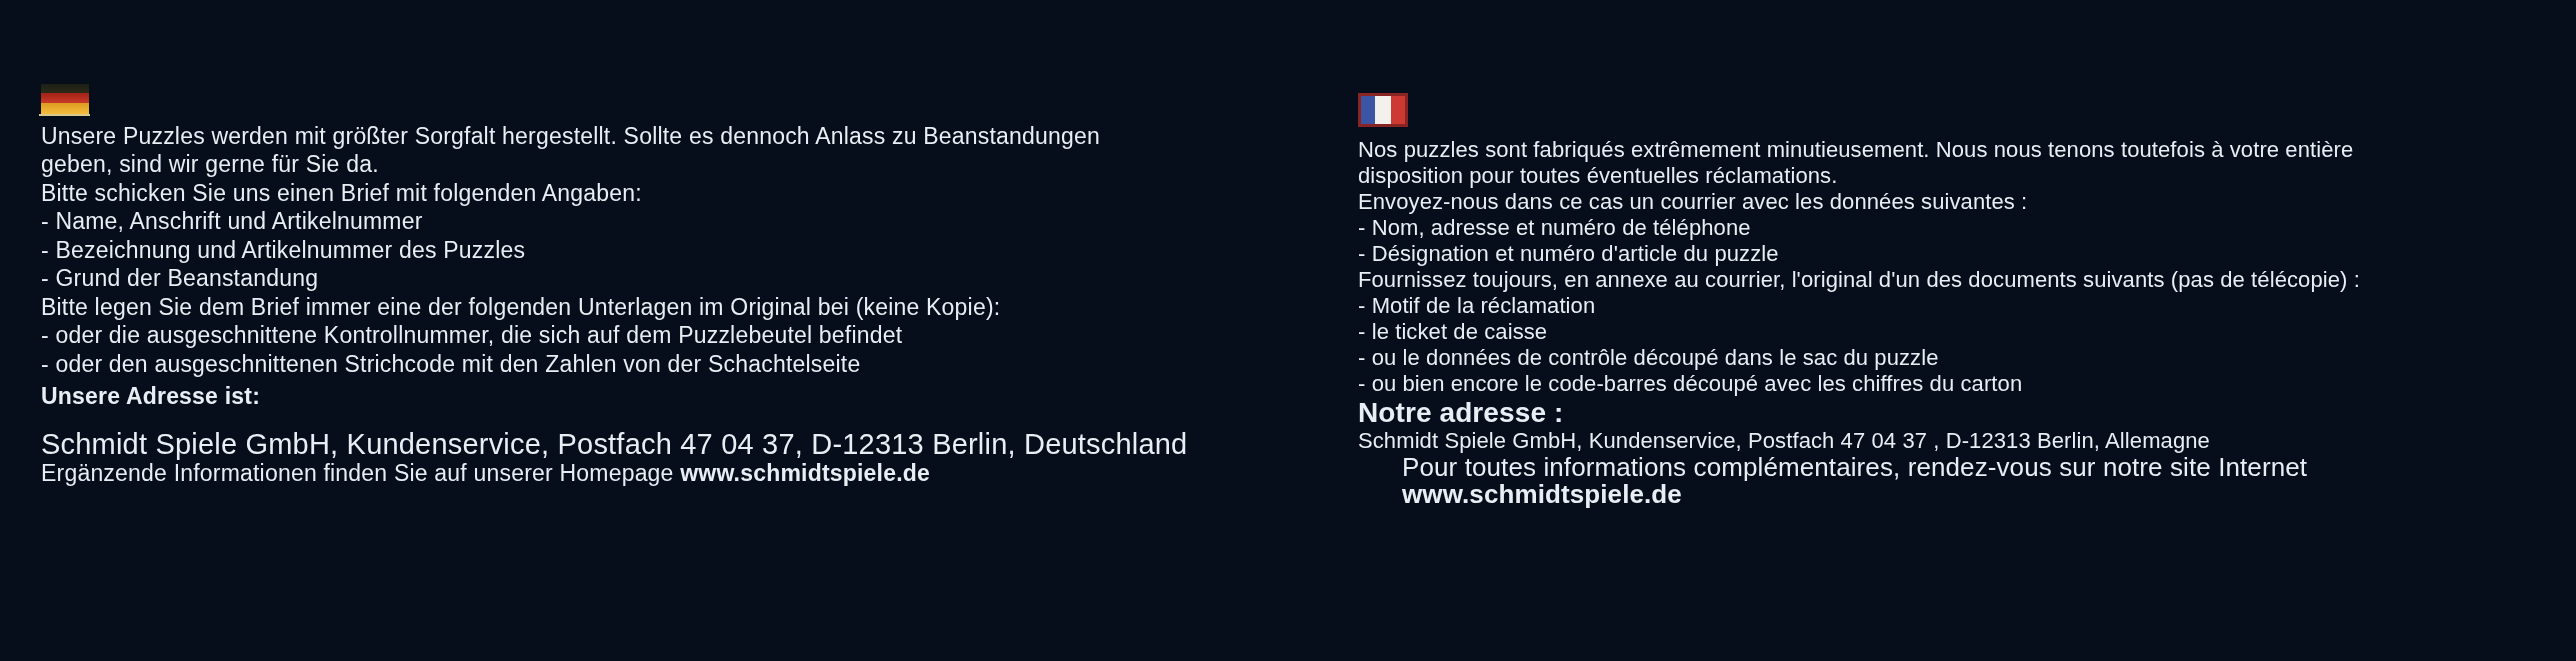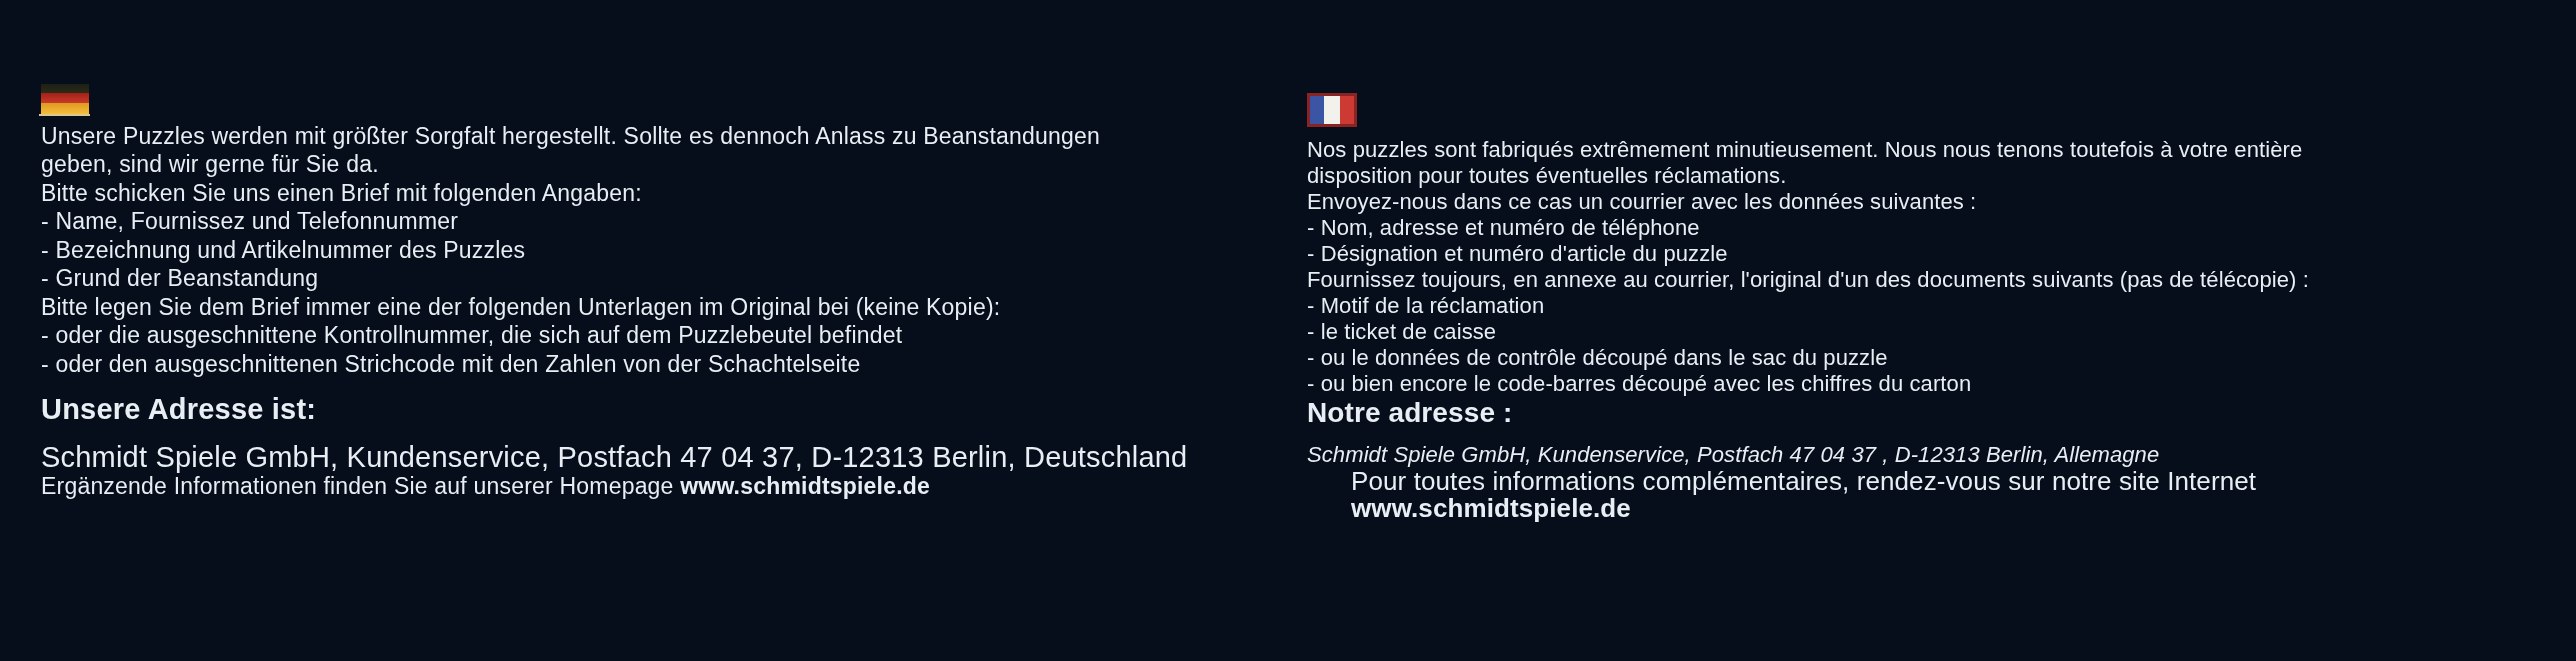--- a/index.html
+++ b/index.html
@@ -9,21 +9,21 @@
     background: #050e1a;
     position: relative;
     overflow: hidden;
     font-family: "Liberation Sans", sans-serif;
     color: #e9eef4;
     -webkit-font-smoothing: antialiased;
   }
 
   .col { position: absolute; }
   .col-de { left: 41px; top: 84px; width: 1215px; }
-  .col-fr { left: 1307px; top: 93px; width: 1215px; }
+  .col-fr { left: 1358px; top: 93px; width: 1215px; }
 
   
   .flag-de {
     width: 48px;
     margin-bottom: 5.8px;
   }
   .flag-de .stripes { display: block; }
   .flag-de .s1 { height: 9px; background: linear-gradient(#1c2015, #2d2a18); }
   .flag-de .s2 { height: 10px; background: linear-gradient(#a22217, #c93a2a); }
   .flag-de .s3 { height: 10.7px; background: linear-gradient(#dd9a1e, #f6bd3e); }
@@ -40,26 +40,26 @@
     margin-bottom: 10px;
   }
   .flag-fr .v1 { flex: 1; background: #3c54a4; }
   .flag-fr .v2 { flex: 1.15; background: #f3f1ec; }
   .flag-fr .v3 { flex: 1; background: #cd3a33; }
 
   
   .col-de .line { font-size: 23px; line-height: 28.5px; letter-spacing: 0.2px; white-space: pre; }
   .col-fr .line { font-size: 22px; line-height: 26px; letter-spacing: 0.1px; white-space: pre; }
 
-  .col-de .addr-heading { margin-top: 17px; font-weight: bold; font-size: 29px; line-height: 28.5px; letter-spacing: 0.2px; }
+  .col-de .addr-heading { margin-top: 4px; font-weight: bold; font-size: 23px; line-height: 28.5px; letter-spacing: 0.2px; }
   .col-de .addr-line    { margin-top: 19px; font-size: 29px; line-height: 29px; letter-spacing: 0.2px; }
   .col-de .homepage     { font-size: 23px; line-height: 29px; letter-spacing: 0.2px; }
 
   .col-fr .addr-heading { margin-top: 2.5px; font-weight: bold; font-size: 28px; line-height: 26px; letter-spacing: 0.1px; }
-  .col-fr .addr-line    { margin-top: 16px; font-size: 22px; line-height: 26.5px; letter-spacing: 0.1px; font-style: italic; }
+  .col-fr .addr-line    { margin-top: 2px; font-size: 22px; line-height: 26.5px; letter-spacing: 0.1px; }
   .col-fr .homepage     { font-size: 26px; line-height: 26.5px; letter-spacing: 0.1px; margin-left: 44px; }
 
   .url { font-weight: bold; }
 </style>
 </head>
 <body>
 
 <section class="col col-de">
   <div class="flag-de">
     <div class="stripes">
@@ -67,21 +67,21 @@
       <div class="s2"></div>
       <div class="s3"></div>
     </div>
     <div class="base"></div>
   </div>
 
   <div>
     <div class="line">Unsere Puzzles werden mit größter Sorgfalt hergestellt. Sollte es dennoch Anlass zu Beanstandungen</div>
     <div class="line">geben, sind wir gerne für Sie da.</div>
     <div class="line">Bitte schicken Sie uns einen Brief mit folgenden Angaben:</div>
-    <div class="line">- Name, Fournissez und Telefonnummer</div>
+    <div class="line">- Name, Anschrift und Artikelnummer</div>
     <div class="line">- Bezeichnung und Artikelnummer des Puzzles</div>
     <div class="line">- Grund der Beanstandung</div>
     <div class="line">Bitte legen Sie dem Brief immer eine der folgenden Unterlagen im Original bei (keine Kopie):</div>
     <div class="line">- oder die ausgeschnittene Kontrollnummer, die sich auf dem Puzzlebeutel befindet</div>
     <div class="line">- oder den ausgeschnittenen Strichcode mit den Zahlen von der Schachtelseite</div>
   </div>
 
   <div class="addr-heading">Unsere Adresse ist:</div>
   <div class="addr-line">Schmidt Spiele GmbH, Kundenservice, Postfach 47 04 37, D-12313 Berlin, Deutschland</div>
   <div class="homepage"><span>Ergänzende Informationen finden Sie auf unserer Homepage </span><span class="url">www.schmidtspiele.de</span></div>

